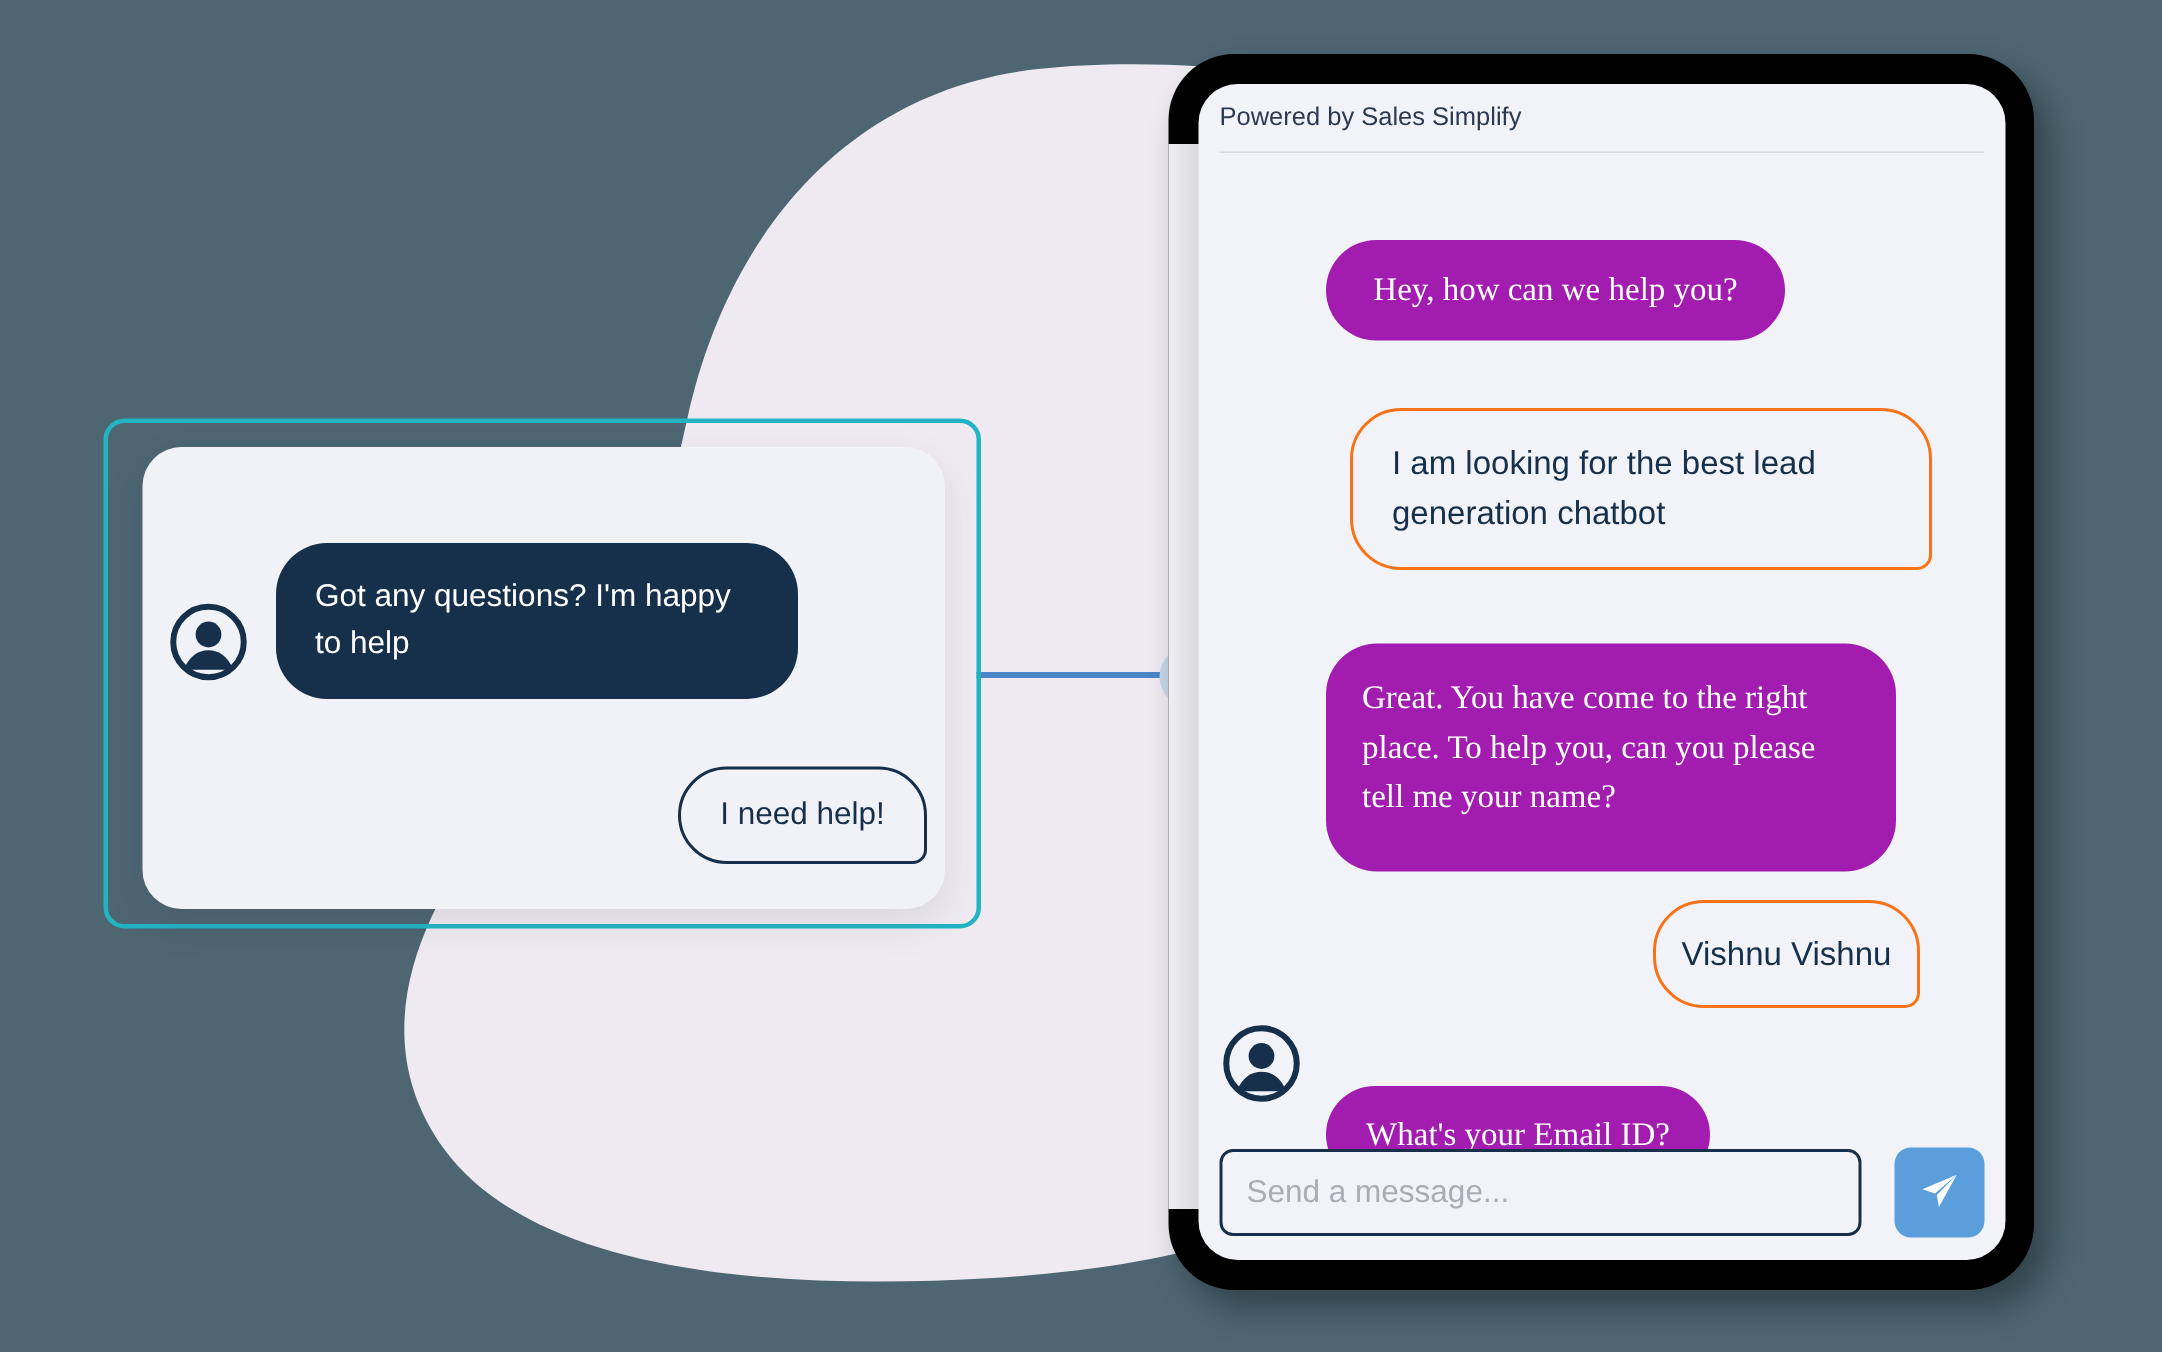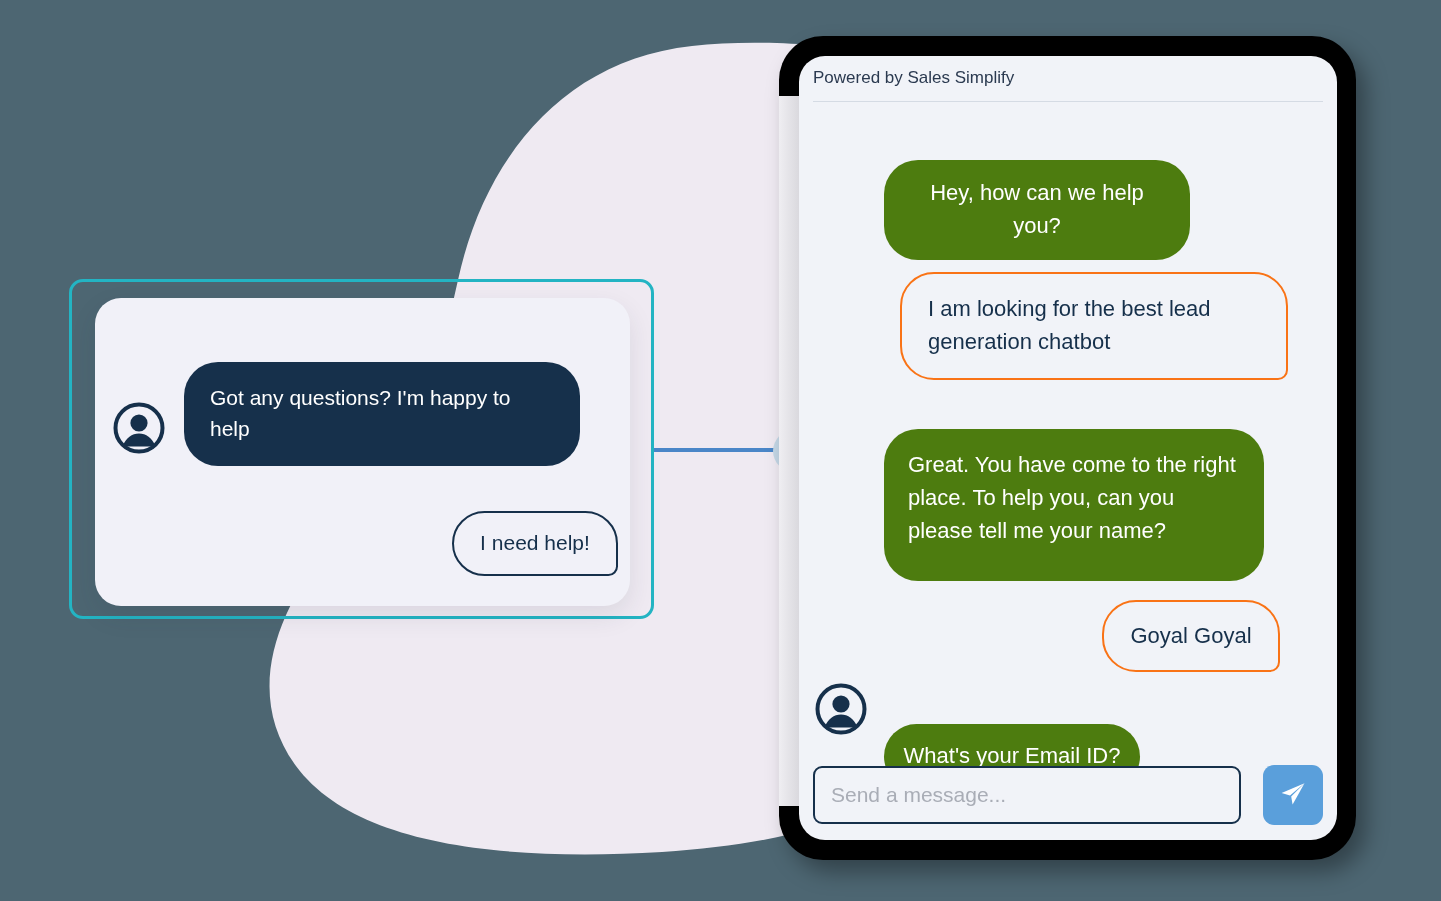--- a/index.html
+++ b/index.html
@@ -90,21 +90,21 @@
     position: absolute;
     left: 113px;
     top: 402px;
     width: 52px;
     height: 52px;
   }
   .bubble-dark-left {
     position: absolute;
     left: 184px;
     top: 362px;
-    width: 396px;
+    width: 348px;
     box-sizing: border-box;
     background: #16304b;
     color: #ffffff;
     border-radius: 34px;
     padding: 20px 26px 22px 26px;
     font-size: 21px;
     line-height: 31px;
   }
   .bubble-outline-left {
     position: absolute;
@@ -179,25 +179,26 @@
     position: absolute;
     left: 0;
     top: 46px;
     width: 538px;
     height: 645px;
   }
 
   .bubble-dark {
     position: absolute;
     box-sizing: border-box;
-    background: #4d7c0f;
+    background: #a21caf;
     color: #ffffff;
     border-radius: 34px;
     font-size: 22px;
     line-height: 33px;
+    font-family: Liberation Serif, serif;
   }
   .bubble-outline {
     position: absolute;
     box-sizing: border-box;
     border: 2px solid #f97316;
     color: #16304b;
     background: transparent;
     font-size: 22px;
     line-height: 33px;
   }
@@ -304,21 +305,21 @@
       <div class="header-divider"></div>
     </div>
 
     <div class="msgs">
       <div class="bubble-dark m1">Hey, how can we help you?</div>
 
       <div class="bubble-outline m2">I am looking for the best lead generation chatbot</div>
 
       <div class="bubble-dark m3">Great. You have come to the right place. To help you, can you please tell me your name?</div>
 
-      <div class="bubble-outline m4">Goyal Goyal</div>
+      <div class="bubble-outline m4">Vishnu Vishnu</div>
 
       <div class="bubble-dark m5">What's your Email ID?</div>
     </div>
 
     <div class="screen-avatar">
       <svg viewBox="0 0 52 52" xmlns="http://www.w3.org/2000/svg" aria-hidden="true">
         <circle cx="26" cy="26" r="23.5" fill="none" stroke="#16304b" stroke-width="4"></circle>
         <circle cx="26" cy="21" r="8.6" fill="#16304b"></circle>
         <path d="M9.5 44.5 C13 35.5 19 31.5 26 31.5 C33 31.5 39 35.5 42.5 44.5 Z" fill="#16304b"></path>
       </svg>

